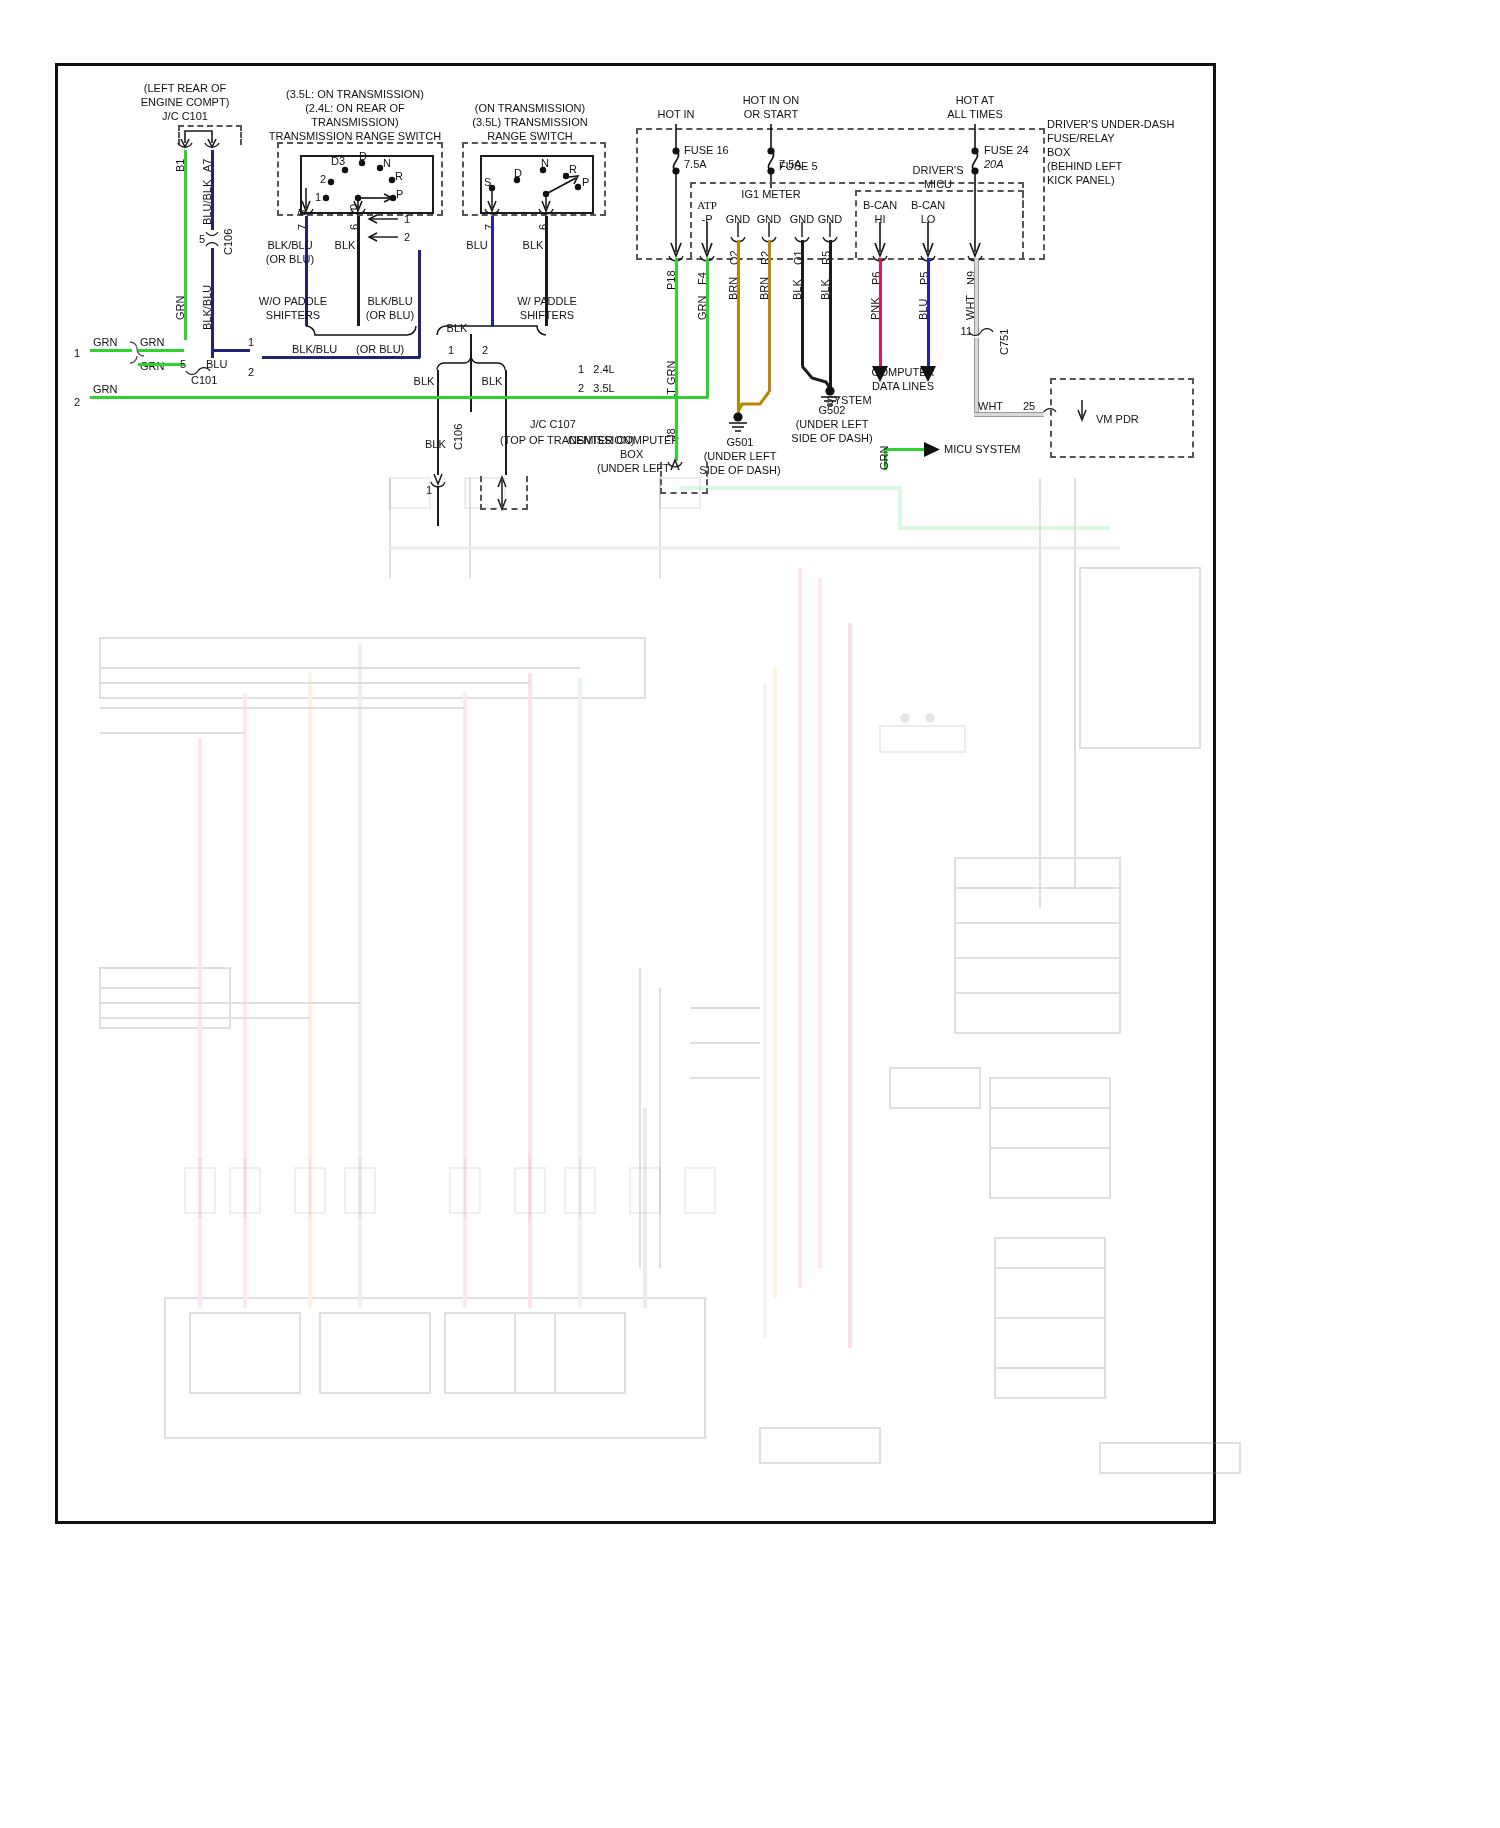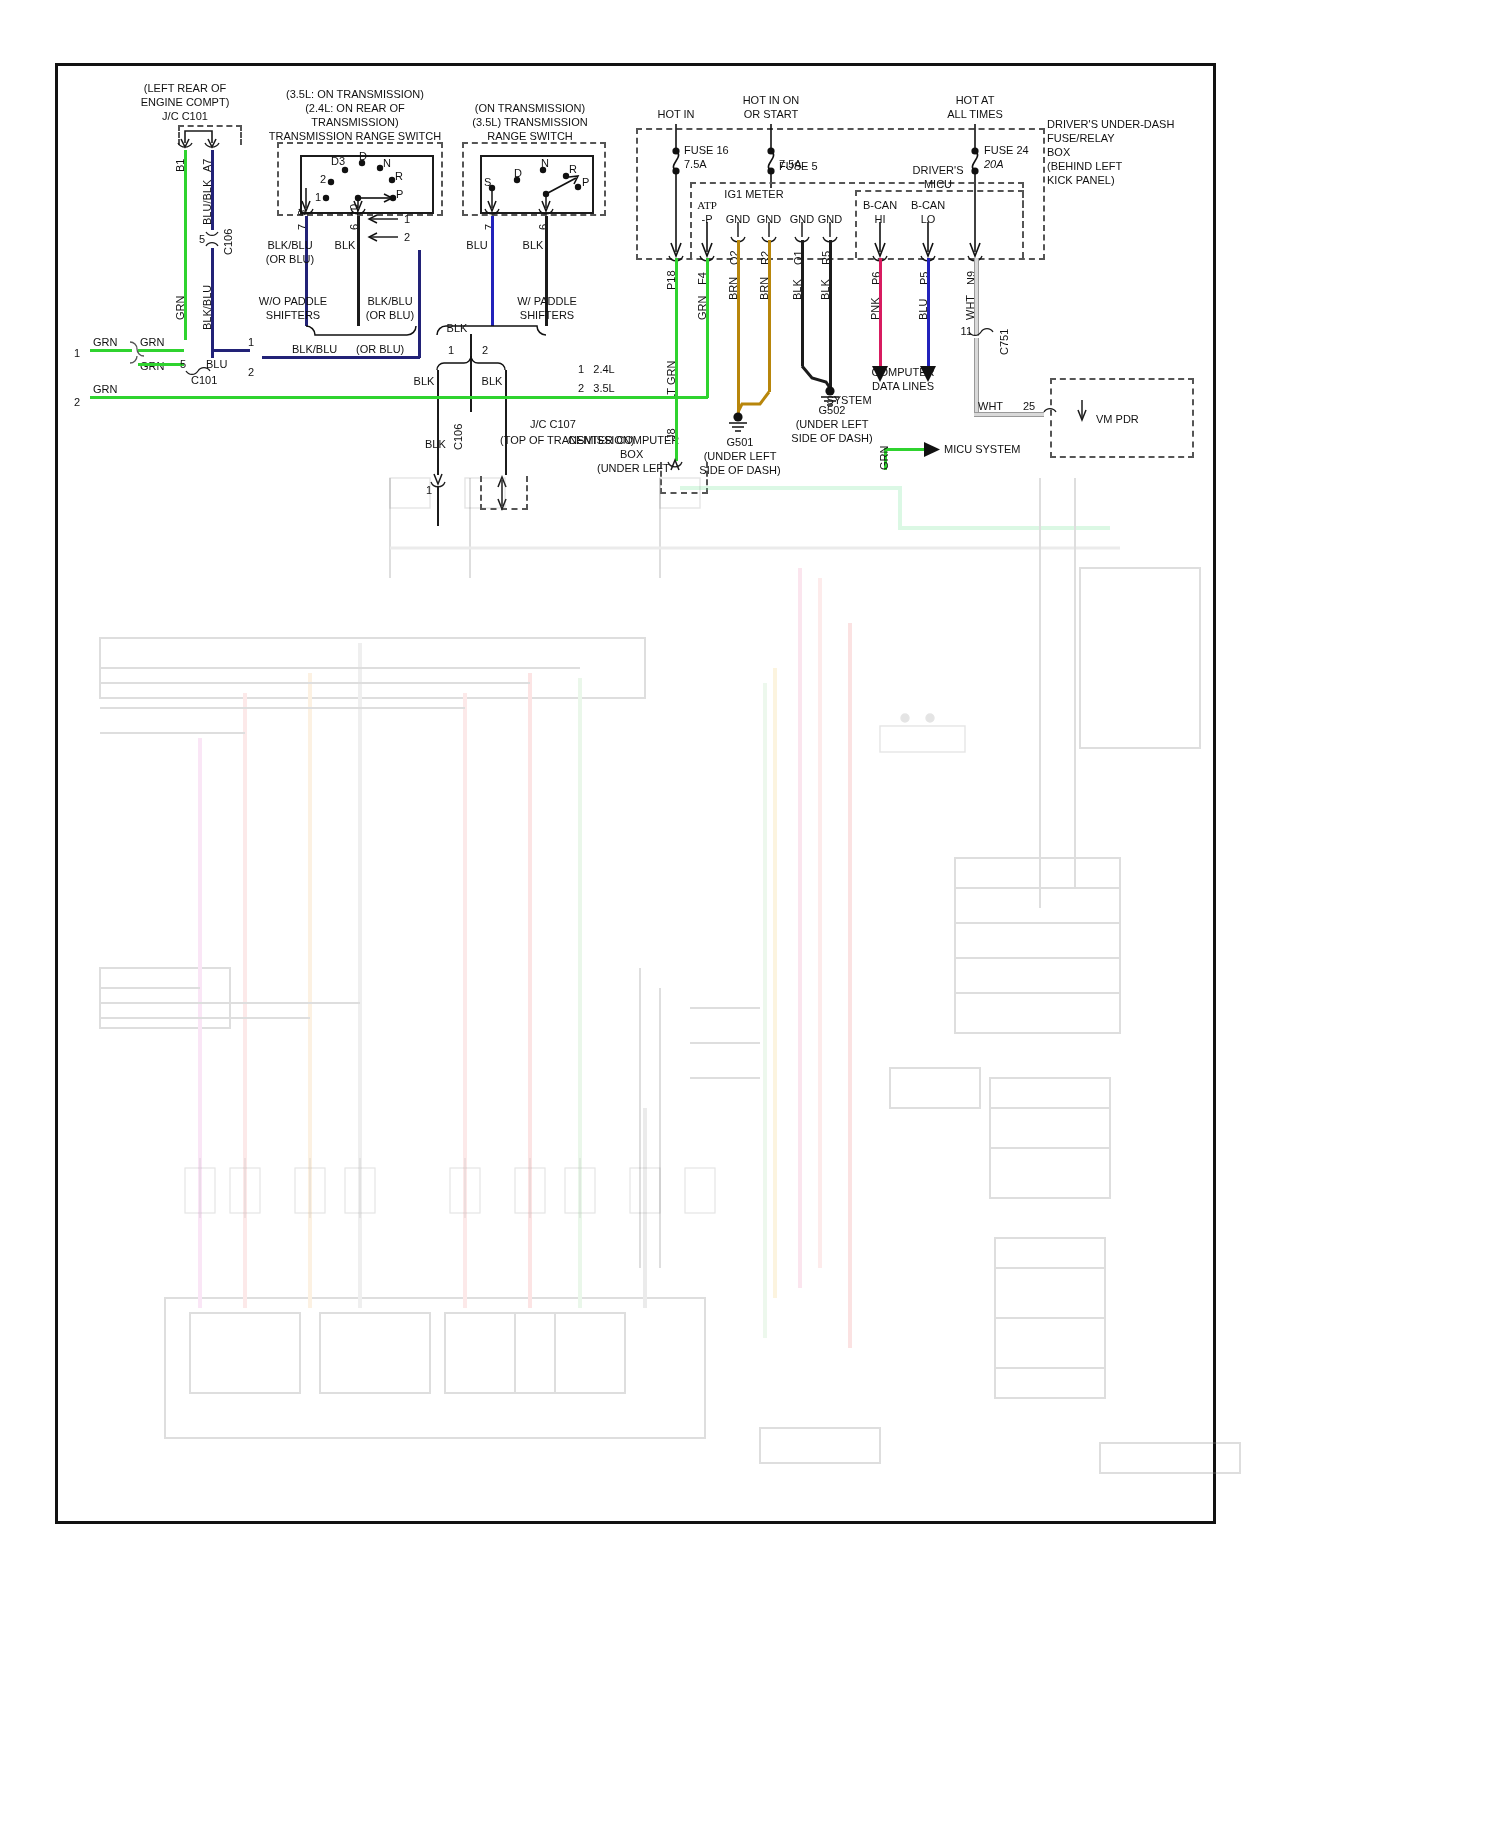--- a/index.html
+++ b/index.html
@@ -287,21 +287,21 @@
   <div class="lbl" style="left:984px;top:144px;">FUSE 24</div>
   <div class="lbl" style="left:984px;top:158px;font-style:italic;">20A</div>
 
   <div class="lbl" style="left:1047px;top:118px;">DRIVER'S UNDER-DASH</div>
   <div class="lbl" style="left:1047px;top:132px;">FUSE/RELAY</div>
   <div class="lbl" style="left:1047px;top:146px;">BOX</div>
   <div class="lbl" style="left:1047px;top:160px;">(BEHIND LEFT</div>
   <div class="lbl" style="left:1047px;top:174px;">KICK PANEL)</div>
 
   <div class="dash-box" style="left:690px;top:182px;width:330px;height:74px;border-bottom:none;"></div>
-  <div class="lbl c" style="left:754px;top:188px;">IG1 METER</div>
+  <div class="lbl c" style="left:771px;top:188px;">IG1 METER</div>
   <div class="lbl c" style="left:707px;top:199px;font-family:Liberation Serif, serif;">ATP</div>
   <div class="lbl c" style="left:707px;top:213px;">-P</div>
   <div class="lbl c" style="left:738px;top:213px;">GND</div>
   <div class="lbl c" style="left:769px;top:213px;">GND</div>
   <div class="lbl c" style="left:802px;top:213px;">GND</div>
   <div class="lbl c" style="left:830px;top:213px;">GND</div>
 
   <div class="dash-box" style="left:855px;top:190px;width:165px;height:66px;border-bottom:none;"></div>
   <div class="lbl c" style="left:938px;top:164px;">DRIVER'S</div>
   <div class="lbl c" style="left:938px;top:178px;">MICU</div>

